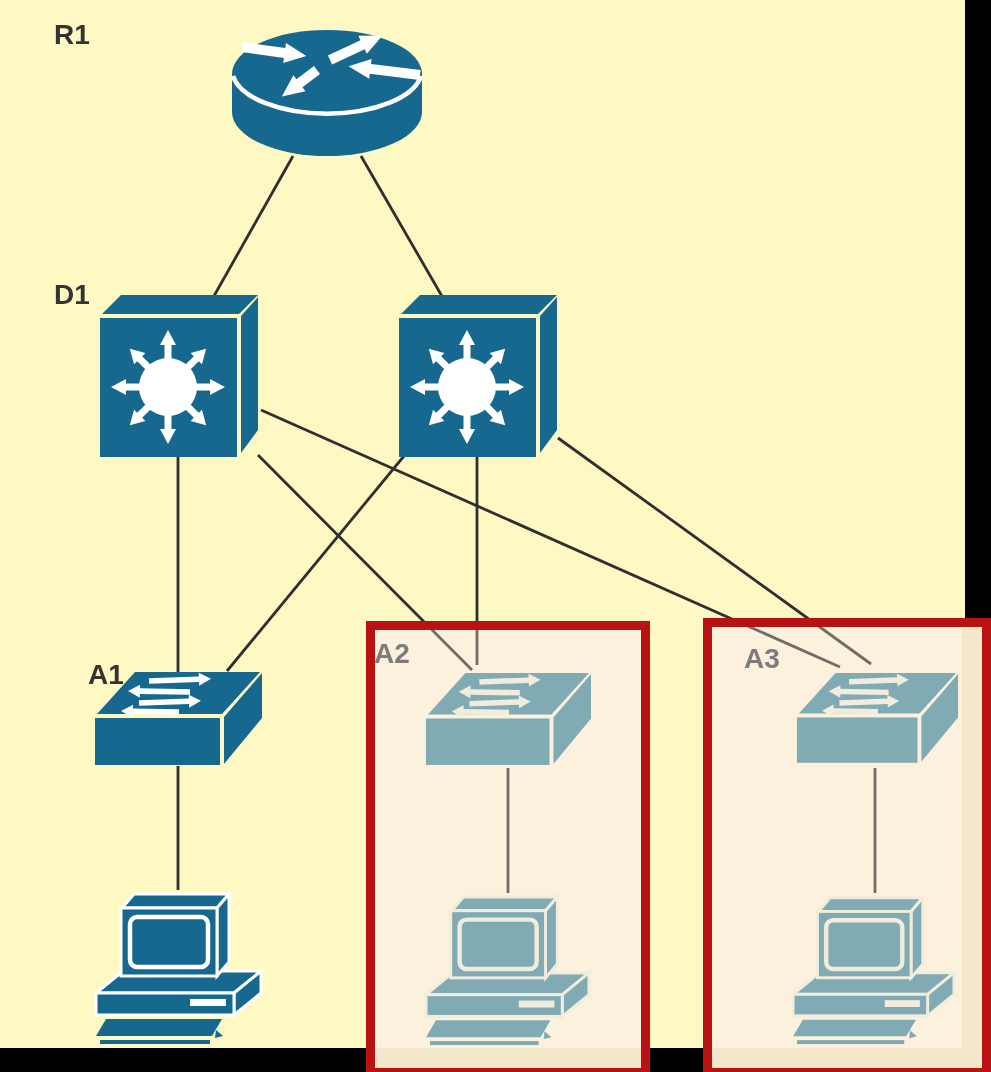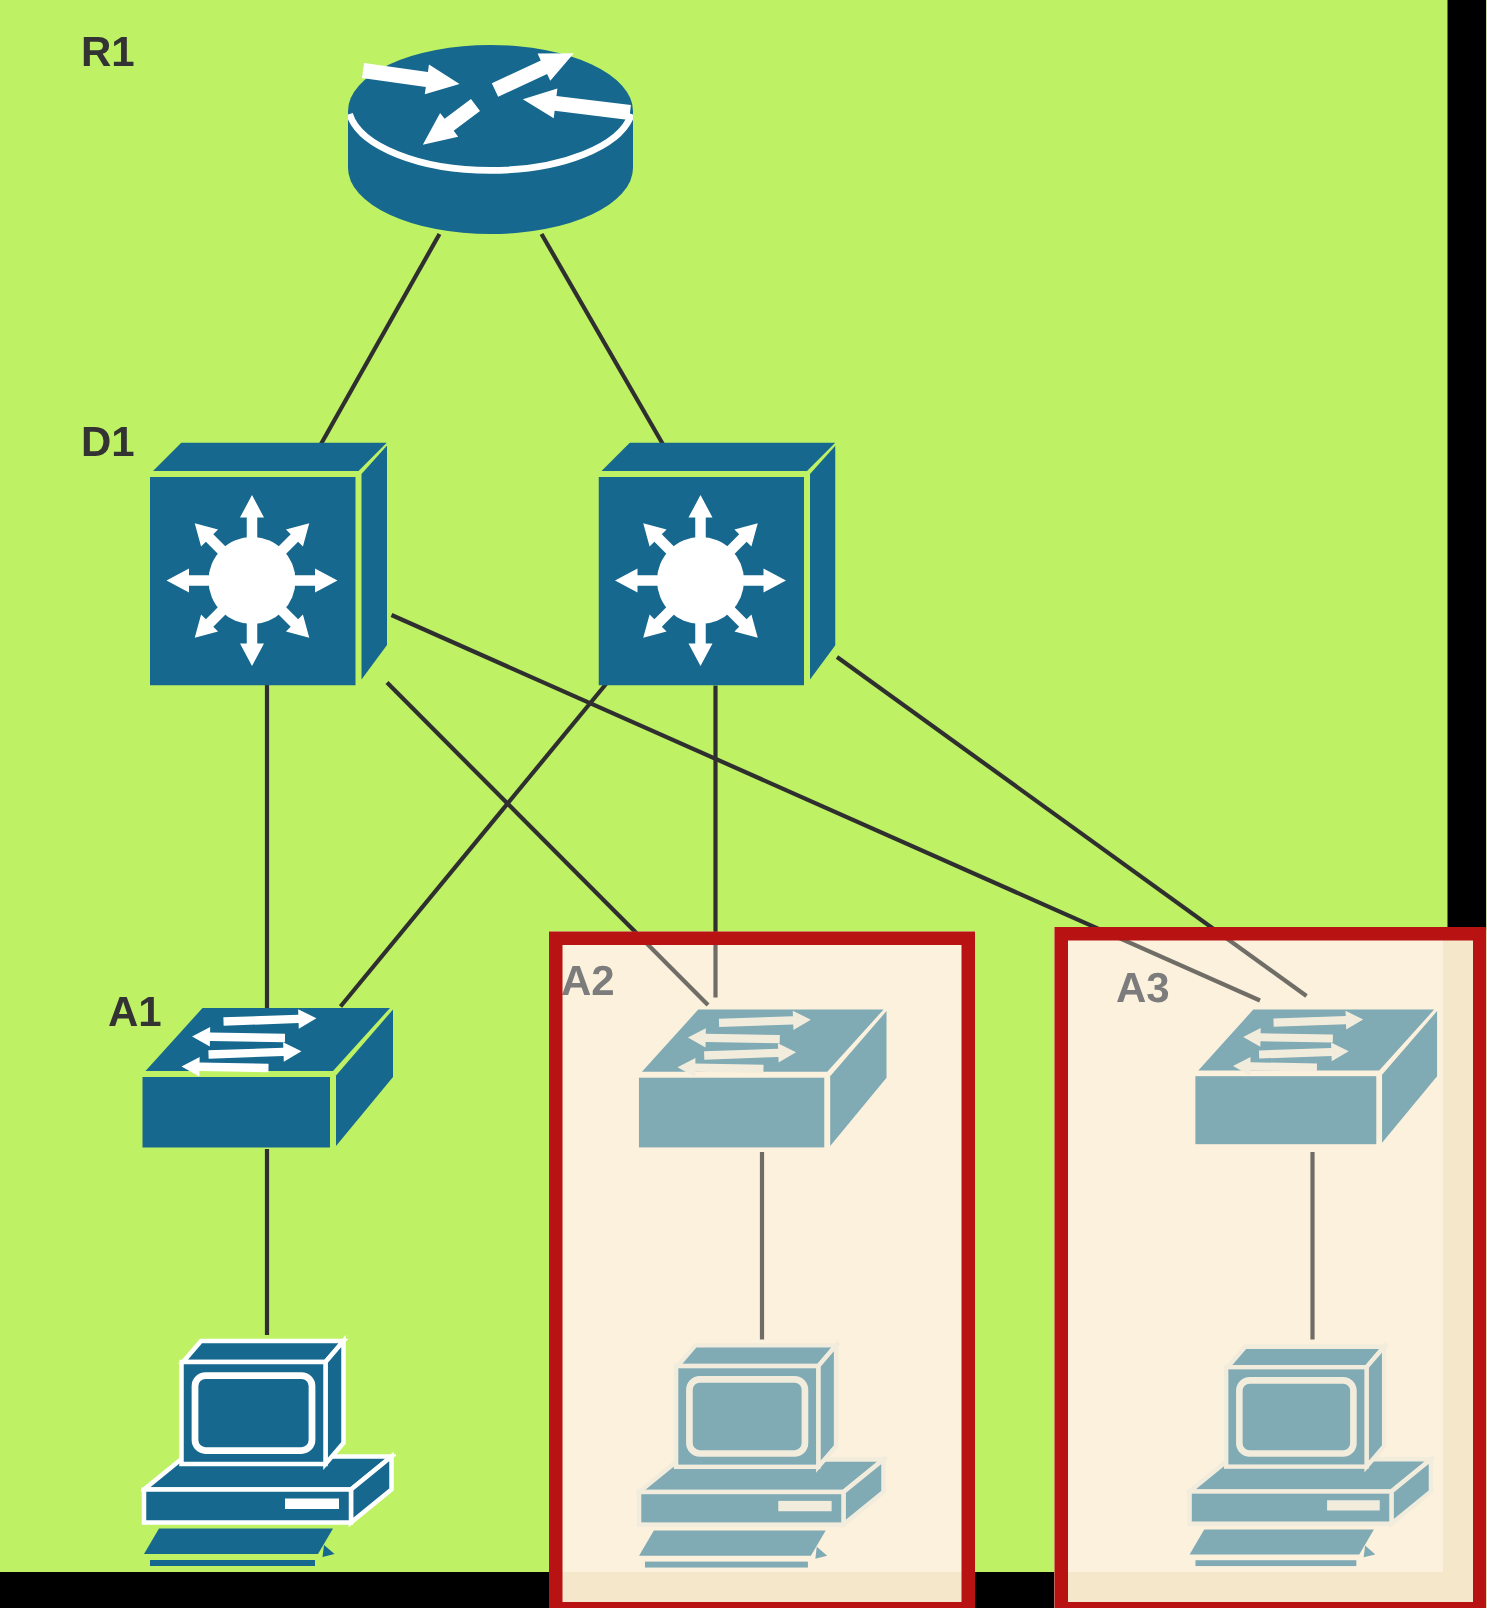--- a/index.html
+++ b/index.html
@@ -1,17 +1,17 @@
 <!DOCTYPE html>
 <html><head>
 <meta charset="utf-8">
 <style>
   html,body{margin:0;padding:0;background:#ffffff;}
   .canvas{
-    position:relative;width:991px;height:1072px;overflow:hidden;background:#bef264;
+    position:relative;width:991px;height:1072px;overflow:hidden;background:#fef9c3;
     font-family:"Liberation Sans",sans-serif;
   }
   .bar{position:absolute;background:#000000;}
   .hl-bg{position:absolute;background:#fbf0dd;}
   .hl-strip{position:absolute;background:#f0e2c2;}
   .hl-wash{position:absolute;background:rgba(252,242,222,0.32);pointer-events:none;}
   .links{position:absolute;left:0;top:0;}
   .icon{position:absolute;}
   .icon svg{display:block;width:100%;height:100%;}
   .full{color:#16688f;--detail:#ffffff;}
@@ -164,20 +164,20 @@
       </svg>
   </div>
   <div class="icon faded" style="left:791px;top:890px;width:166px;height:156px">
     <svg viewBox="0 0 170 160">
         <use href="#sym-pc"></use>
       </svg>
   </div>
 
   <div class="node-label" style="left:54px;top:20px">R1</div>
   <div class="node-label" style="left:54px;top:280px">D1</div>
-  <div class="node-label" style="left:72px;top:660px">A1</div>
+  <div class="node-label" style="left:88px;top:660px">A1</div>
   <div class="node-label faded-label" style="left:374px;top:639px">A2</div>
   <div class="node-label faded-label" style="left:744px;top:644px">A3</div>
 
   <div class="hl-frame" style="left:366px;top:621px;width:284px;height:456px"></div>
   <div class="hl-frame" style="left:703px;top:618px;width:288px;height:459px"></div>
 
 </div>
 
 </body></html>

